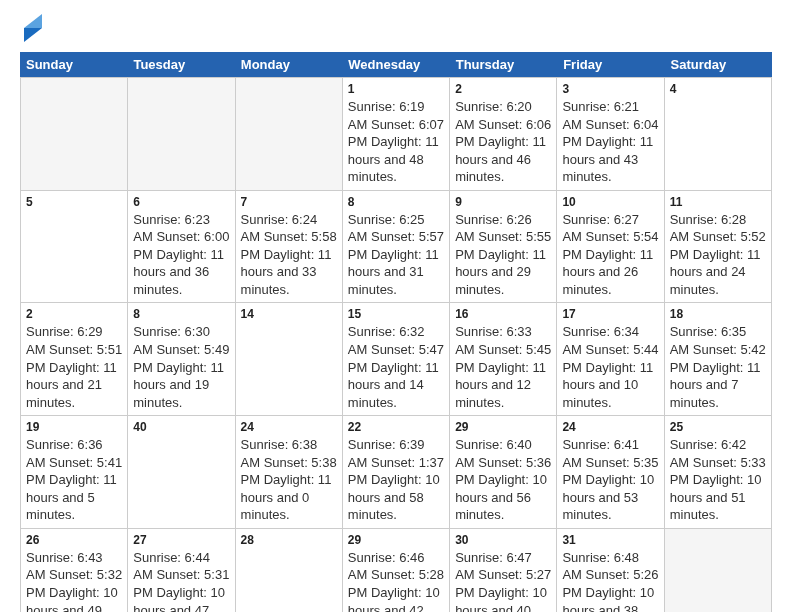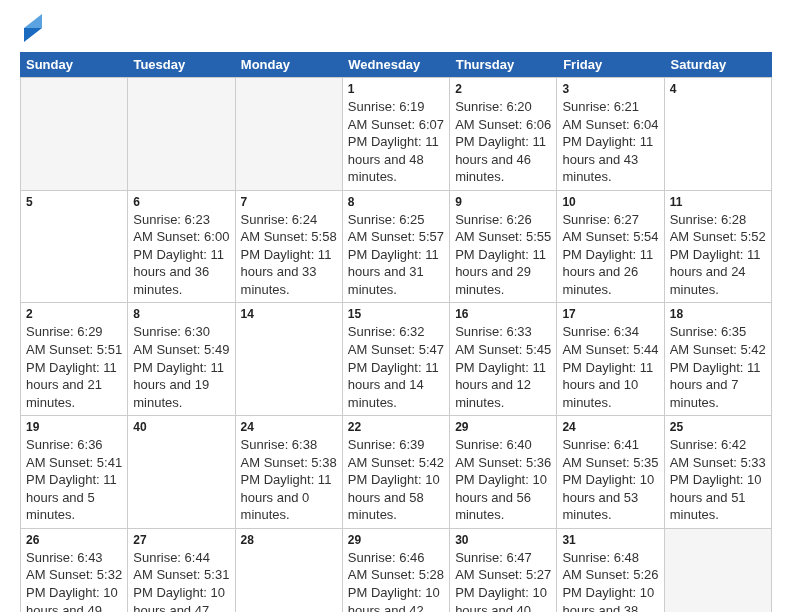--- a/index.html
+++ b/index.html
@@ -282,21 +282,21 @@
           <div class="cal-cell">
             <span class="day-num">24</span>
             <div class="info">Sunrise: 6:38 AM
 Sunset: 5:38 PM
 Daylight: 11 hours
 and 0 minutes.</div>
           </div>
           <div class="cal-cell">
             <span class="day-num">22</span>
             <div class="info">Sunrise: 6:39 AM
-Sunset: 5:42 PM
+Sunset: 1:37 PM
 Daylight: 10 hours
 and 58 minutes.</div>
           </div>
           <div class="cal-cell">
             <span class="day-num">29</span>
             <div class="info">Sunrise: 6:40 AM
 Sunset: 5:36 PM
 Daylight: 10 hours
 and 56 minutes.</div>
           </div>

